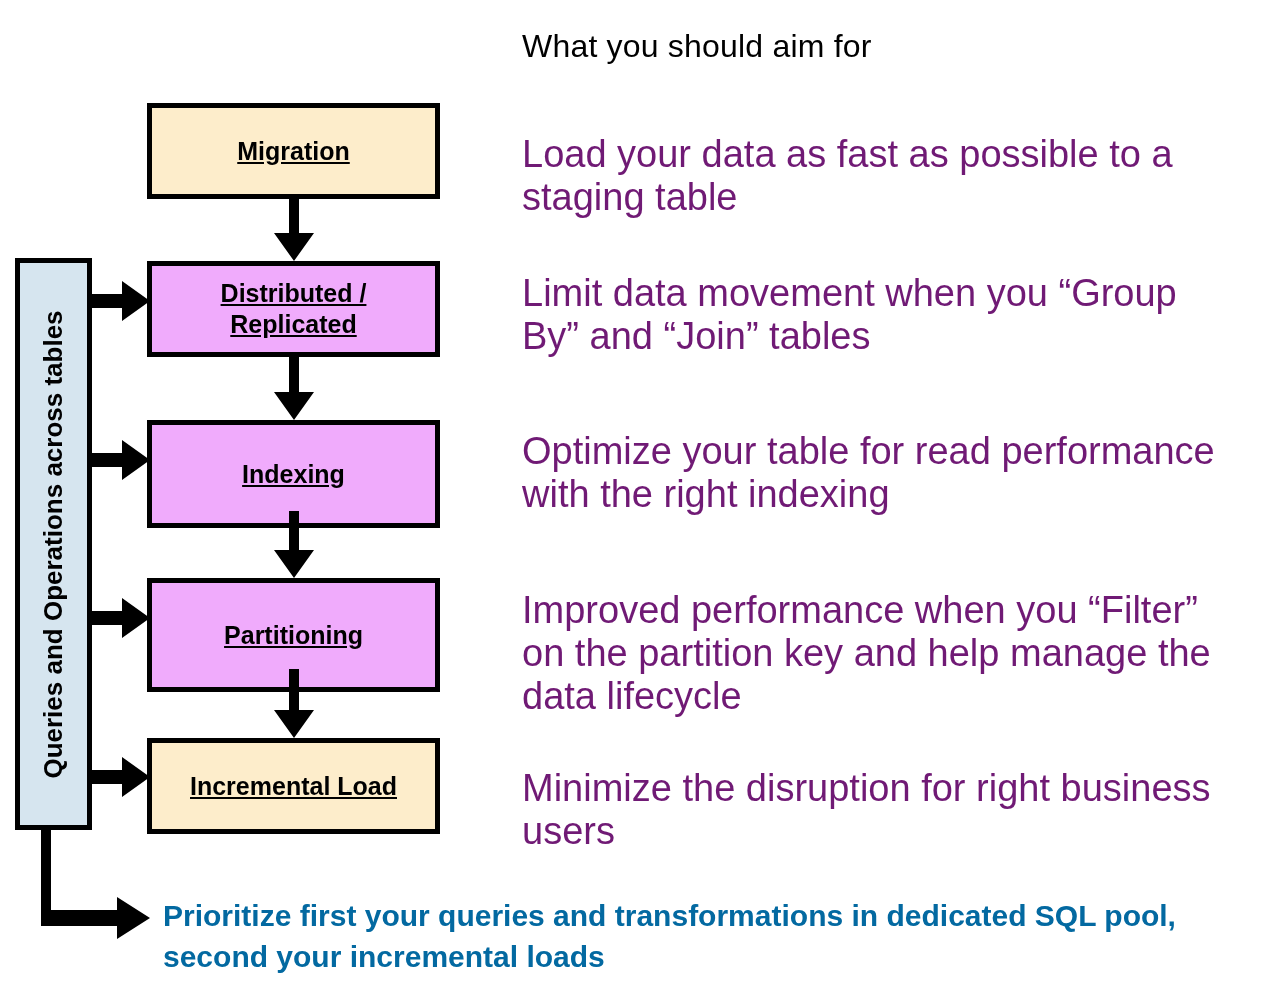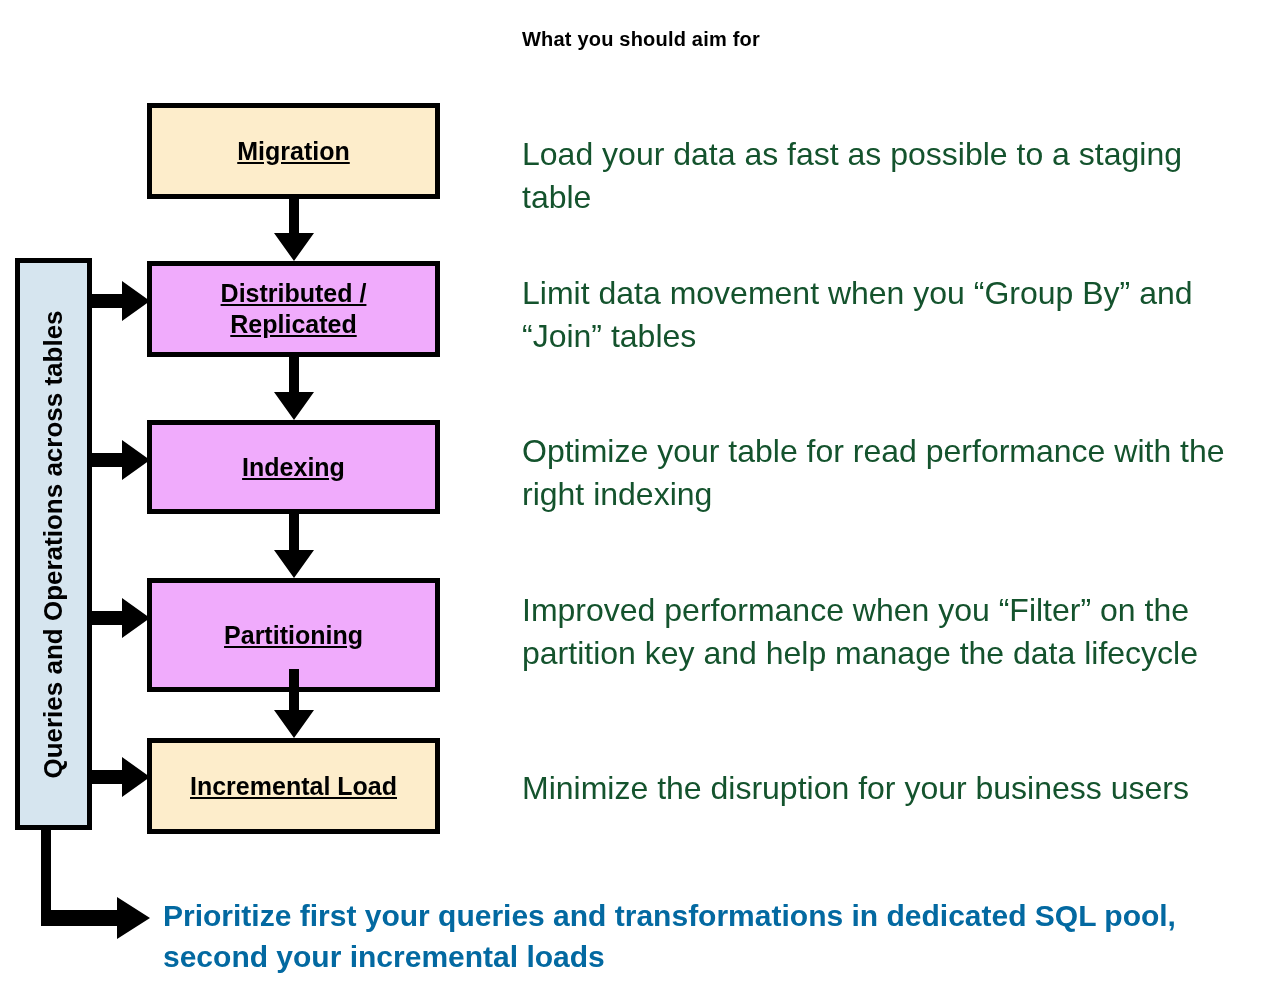--- a/index.html
+++ b/index.html
@@ -18,22 +18,22 @@
     height: 1000px;
     background: #ffffff;
     overflow: hidden;
   }
 
   
   .aim-title {
     position: absolute;
     left: 522px;
     top: 28px;
-    font-size: 20px;
-    font-weight: bold;
+    font-size: 32px;
+    font-weight: normal;
     color: #000000;
     letter-spacing: 0.2px;
     white-space: nowrap;
   }
 
   
   .flow-box {
     position: absolute;
     left: 147px;
     width: 293px;
@@ -50,21 +50,21 @@
     font-weight: bold;
     color: #000000;
     line-height: 1.24;
     padding: 0 6px;
   }
   .box-cream { background: #FDEDCB; }
   .box-green { background: #f0abfc; }
 
   #box-migration        { top: 103px;  height: 96px; }
   #box-distributed      { top: 261px;  height: 96px; }
-  #box-indexing         { top: 420px;  height: 94px; }
+  #box-indexing         { top: 420px;  height: 108px; }
   #box-partitioning     { top: 578px;  height: 114px; }
   #box-incremental-load { top: 738px;  height: 96px; }
 
   
   #side-bar {
     position: absolute;
     left: 15px;
     top: 258px;
     width: 77px;
     height: 572px;
@@ -91,23 +91,23 @@
     width: 1278px;
     height: 1000px;
     pointer-events: none;
   }
 
   
   .desc {
     position: absolute;
     left: 522px;
     width: 715px;
-    font-size: 32px;
+    font-size: 38px;
     line-height: 43px;
-    color: #14532d;
+    color: #701a75;
     font-stretch: condensed;
   }
   #desc-0 { top: 133px; }
   #desc-1 { top: 272px; }
   #desc-2 { top: 430px; }
   #desc-3 { top: 589px; }
   #desc-4 { top: 767px; }
 
   
   #conclusion {
@@ -177,17 +177,17 @@
 
     <g fill="#000000">
       <path d="M41,828 L51,828 L51,910 L117,910 L117,897 L150,918 L117,939 L117,926 L41,926 Z"></path>
     </g>
   </svg>
 
   <div id="desc-0" class="desc">Load your data as fast as possible to a staging table</div>
   <div id="desc-1" class="desc">Limit data movement when you “Group By” and “Join” tables</div>
   <div id="desc-2" class="desc">Optimize your table for read performance with the right indexing</div>
   <div id="desc-3" class="desc">Improved performance when you “Filter” on the partition key and help manage the data lifecycle</div>
-  <div id="desc-4" class="desc">Minimize the disruption for your business users</div>
+  <div id="desc-4" class="desc">Minimize the disruption for right business users</div>
 
   <div id="conclusion">Prioritize first your queries and transformations in dedicated SQL pool, second your incremental loads</div>
 
 </div>
 
 </body></html>

